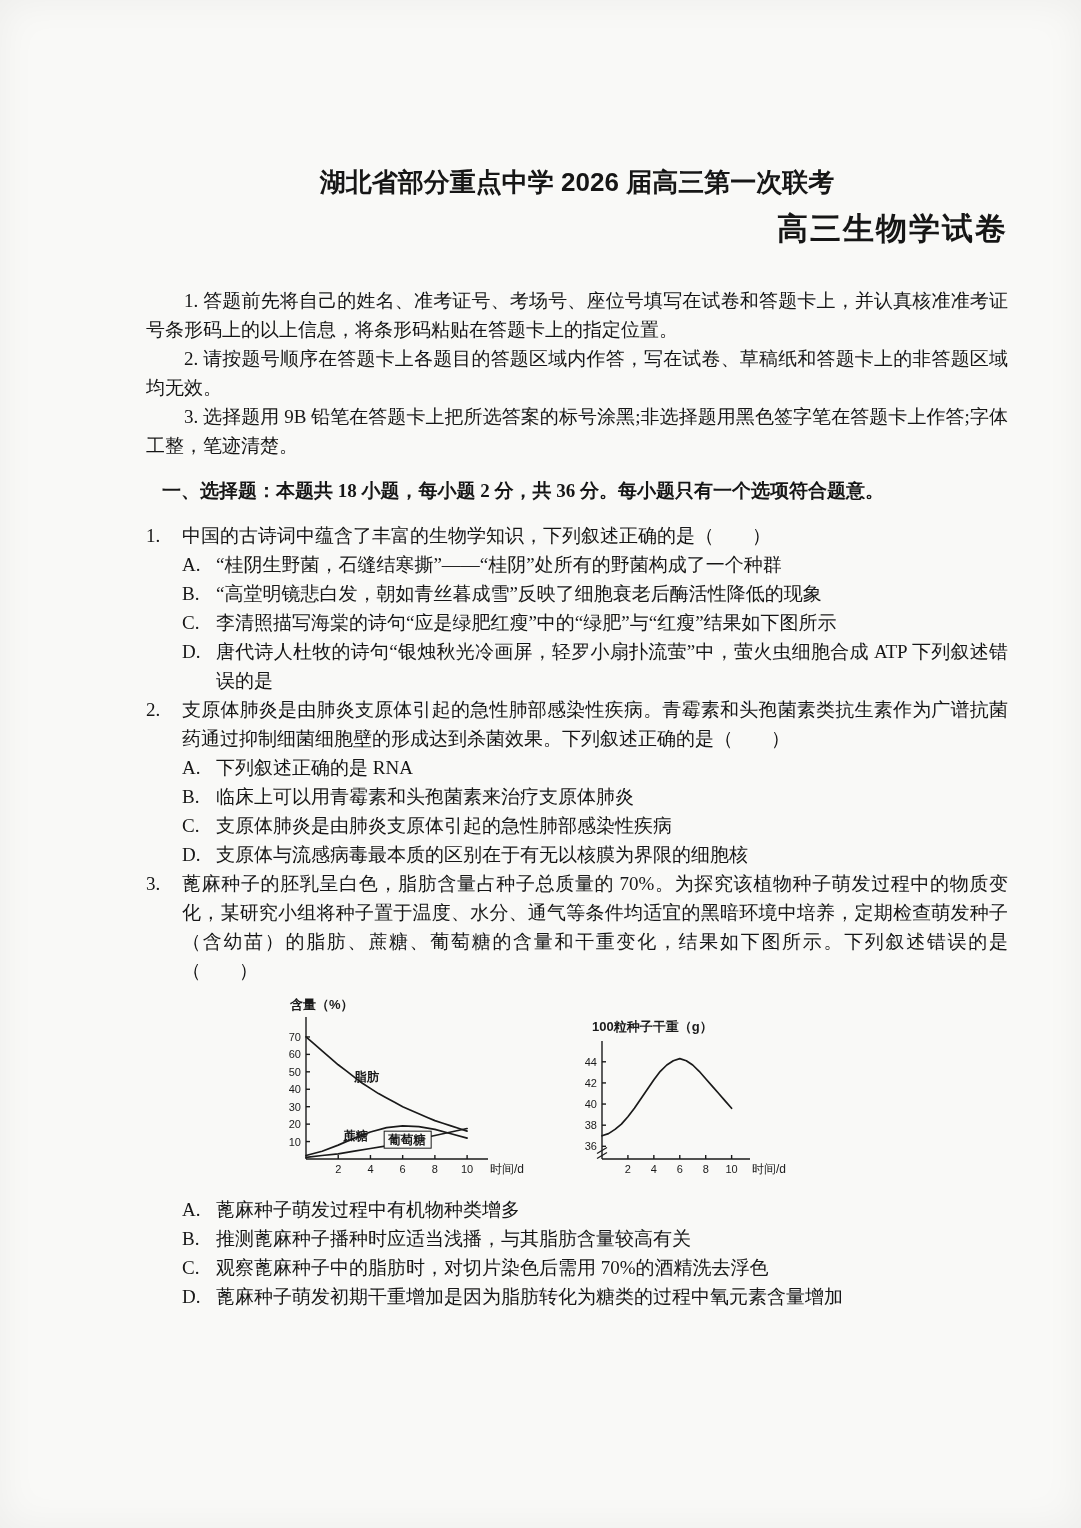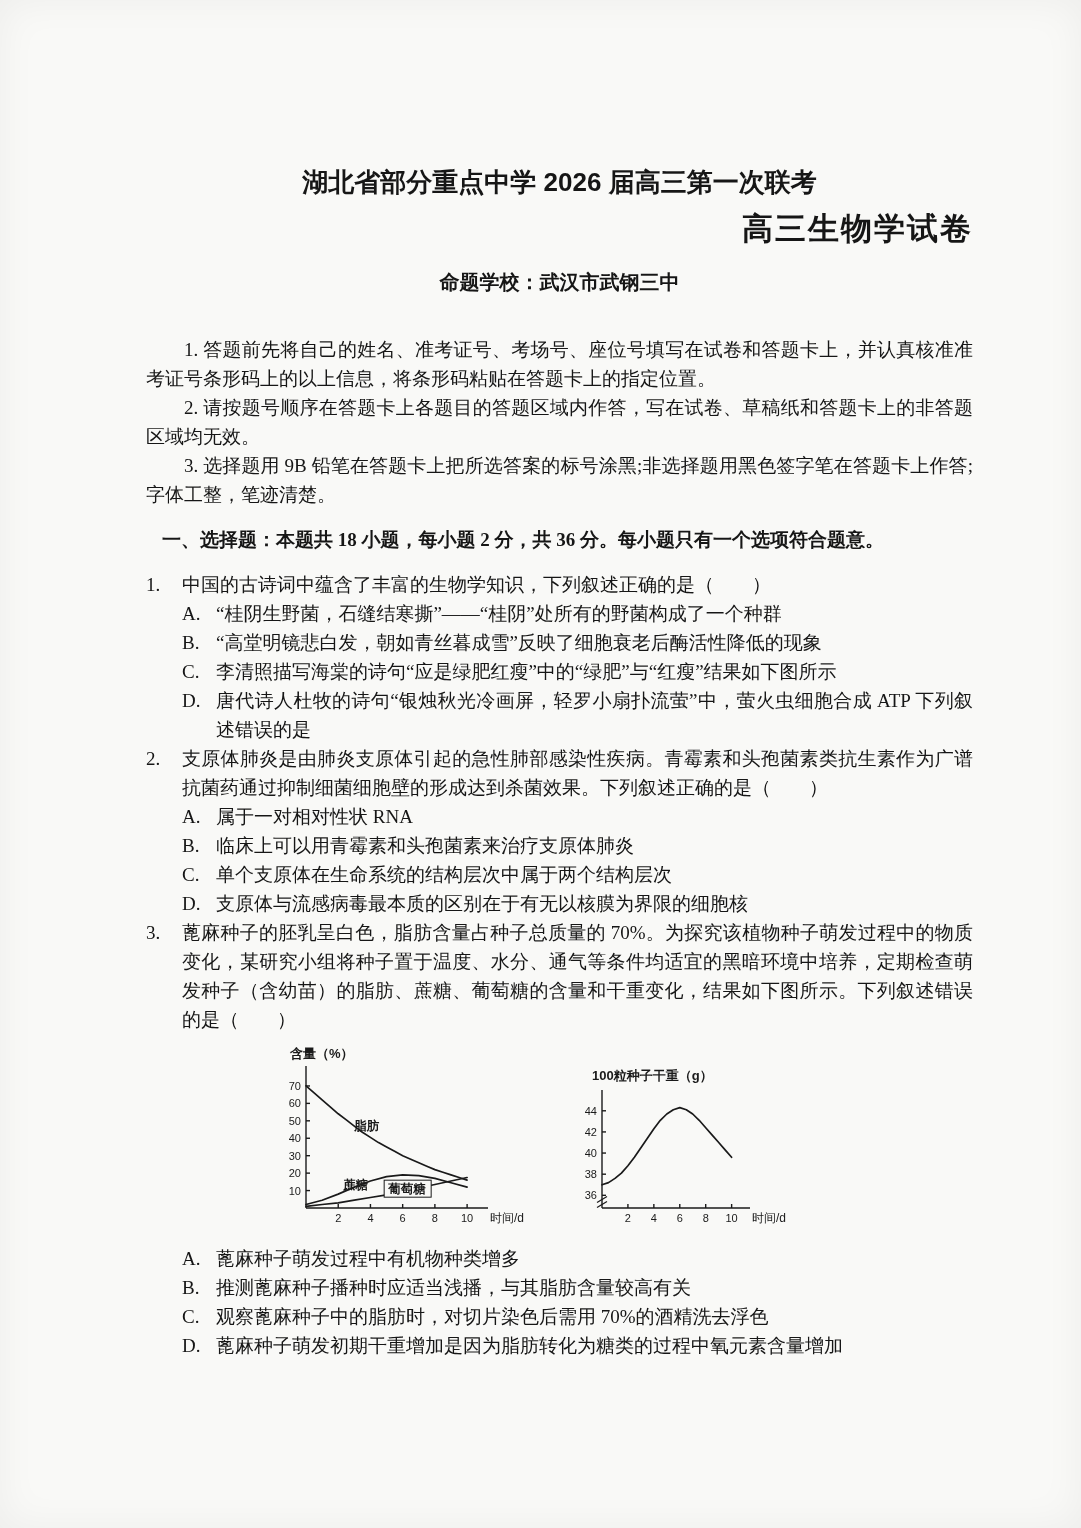--- a/index.html
+++ b/index.html
@@ -4,21 +4,21 @@
 <style>
   html,body{margin:0;padding:0;}
   body{background:#e8e8e6;}
   .page{
     width:1081px;min-height:1528px;margin:0 auto;
     background:#f9f9f7;color:#161616;position:relative;
     font-family:"Liberation Serif","DejaVu Serif",serif;
     font-size:19px;line-height:29px;
     box-shadow:inset 0 0 40px rgba(0,0,0,0.05);
   }
-  .content{padding:166px 108px 0 146px;}
+  .content{padding:166px 73px 0 146px;}
   .title1{font-family:"Liberation Sans","DejaVu Sans",sans-serif;font-weight:bold;
     font-size:26px;line-height:32px;text-align:center;margin:0;}
   .title2{font-family:"Liberation Sans","DejaVu Sans",sans-serif;font-weight:bold;
     font-size:31px;line-height:38px;text-align:right;margin:12px 0 0;letter-spacing:2px;}
   .school{font-family:"Liberation Sans","DejaVu Sans",sans-serif;font-weight:bold;
     font-size:20px;text-align:center;margin-top:20px;}
   .notes{margin-top:38px;}
   .notes-heading{font-weight:bold;}
   .note-item{margin:0;text-indent:2em;text-align:justify;}
   .section-heading{font-weight:bold;margin:16px;text-align:justify;}
@@ -35,21 +35,20 @@
   .footer{margin-top:26px;text-align:center;font-size:17px;letter-spacing:1px;padding-bottom:40px;}
 </style>
 </head>
 <body>
 
 <div class="page">
   <div class="content">
 
     <h1 class="title1">湖北省部分重点中学 2026 届高三第一次联考</h1>
     <h2 class="title2">高三生物学试卷</h2>
-    <div class="school">命题学校：武汉市武钢三中</div>
 
     <div class="notes">
       <p class="note-item">1. 答题前先将自己的姓名、准考证号、考场号、座位号填写在试卷和答题卡上，并认真核准准考证号条形码上的以上信息，将条形码粘贴在答题卡上的指定位置。</p>
       <p class="note-item">2. 请按题号顺序在答题卡上各题目的答题区域内作答，写在试卷、草稿纸和答题卡上的非答题区域均无效。</p>
       <p class="note-item">3. 选择题用 9B 铅笔在答题卡上把所选答案的标号涂黑;非选择题用黑色签字笔在答题卡上作答;字体工整，笔迹清楚。</p>
     </div>
 
     <p class="section-heading">一、选择题：本题共 18 小题，每小题 2 分，共 36 分。每小题只有一个选项符合题意。</p>
 
     <div class="question">
@@ -78,29 +77,29 @@
     </div>
 
     <div class="question">
       <div class="q-stem">
         <span class="q-num">2.</span>
         <span class="q-stem-text">支原体肺炎是由肺炎支原体引起的急性肺部感染性疾病。青霉素和头孢菌素类抗生素作为广谱抗菌药通过抑制细菌细胞壁的形成达到杀菌效果。下列叙述正确的是（　　）</span>
       </div>
       <div class="q-options">
         <div class="q-option">
           <span class="opt-label">A.</span>
-          <span class="opt-text">属于一对相对性状 RNA</span>
+          <span class="opt-text">下列叙述正确的是 RNA</span>
         </div>
         <div class="q-option">
           <span class="opt-label">B.</span>
           <span class="opt-text">临床上可以用青霉素和头孢菌素来治疗支原体肺炎</span>
         </div>
         <div class="q-option">
           <span class="opt-label">C.</span>
-          <span class="opt-text">单个支原体在生命系统的结构层次中属于两个结构层次</span>
+          <span class="opt-text">支原体肺炎是由肺炎支原体引起的急性肺部感染性疾病</span>
         </div>
         <div class="q-option">
           <span class="opt-label">D.</span>
           <span class="opt-text">支原体与流感病毒最本质的区别在于有无以核膜为界限的细胞核</span>
         </div>
       </div>
     </div>
 
     <div class="question">
       <div class="q-stem">

